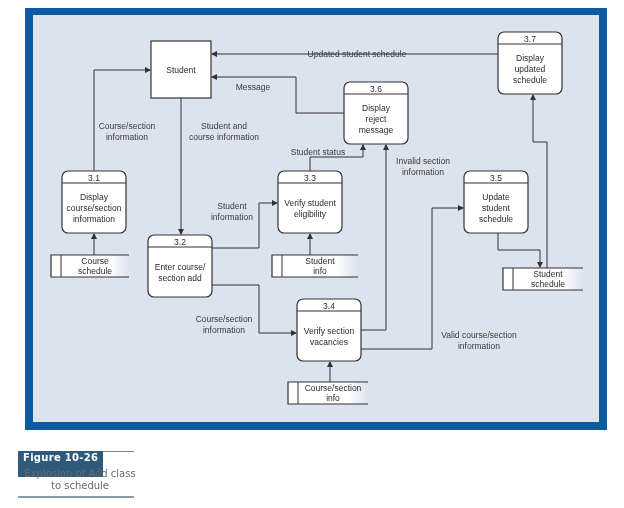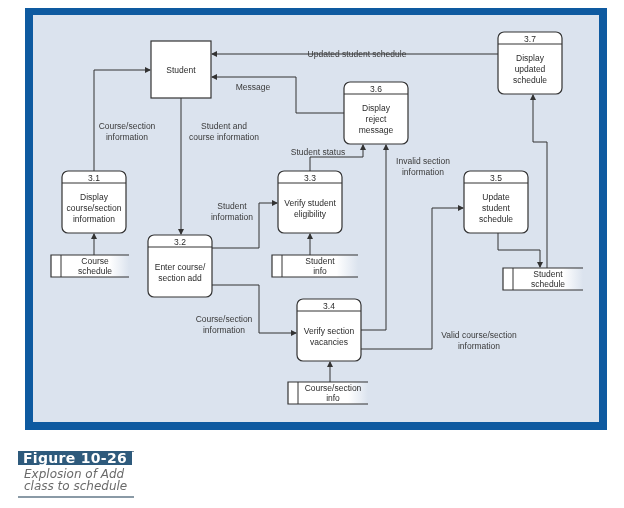--- a/index.html
+++ b/index.html
@@ -5,26 +5,26 @@
   html, body { margin: 0; padding: 0; background: #ffffff; }
   body { width: 624px; height: 508px; position: relative; overflow: hidden;
          font-family: "Liberation Sans", sans-serif; }
   .frame { position: absolute; left: 25px; top: 8px; width: 582px; height: 422px;
            background: #0e5aa0; }
   .panel { position: absolute; left: 33px; top: 15px; width: 566px; height: 407px;
            background: #dbe3ee; }
   svg.dfd { position: absolute; left: 0; top: 0; }
   .lbl { font-family: "Liberation Sans", sans-serif; font-size: 8.5px; fill: #3a3a3a; }
   .proc-title { font-family: "Liberation Sans", sans-serif; font-size: 8.5px; fill: #2b2b2b; }
-  .caption-tag { position: absolute; left: 18px; top: 451px; height: 14px; padding: 0 5px;
-                 background: #2e5a7c; color: #ffffff; font-size: 14px; font-weight: bold;
+  .caption-tag { position: absolute; left: 18px; top: 451px; height: 26px; padding: 0 5px;
+                 background: #2e5a7c; color: #ffffff; font-size: 10px; font-weight: bold;
                  line-height: 14px; letter-spacing: 0.3px; font-family: "DejaVu Sans", sans-serif; }
   .caption-rule-top { position: absolute; left: 18px; top: 451px; width: 116px; height: 1px; background: #7a8c99; }
-  .caption-text { position: absolute; left: 24px; top: 468px; width: 112px; font-size: 12px;
-                  line-height: 12px; color: #6a6a6a; font-style: italic; font-family: "DejaVu Sans", sans-serif; }
+  .caption-text { position: absolute; left: 24px; top: 468px; width: 112px; font-size: 10px;
+                  line-height: 12px; color: #6a6a6a; font-family: "DejaVu Sans", sans-serif; text-align: center; }
   .caption-rule-bottom { position: absolute; left: 18px; top: 496px; width: 116px; height: 1.5px; background: #8a9aa6; }
 </style>
 </head>
 <body>
 
 <div class="frame"></div>
 <div class="panel"></div>
 
 <svg class="dfd" width="624" height="508" viewBox="0 0 624 508">
   <defs>

